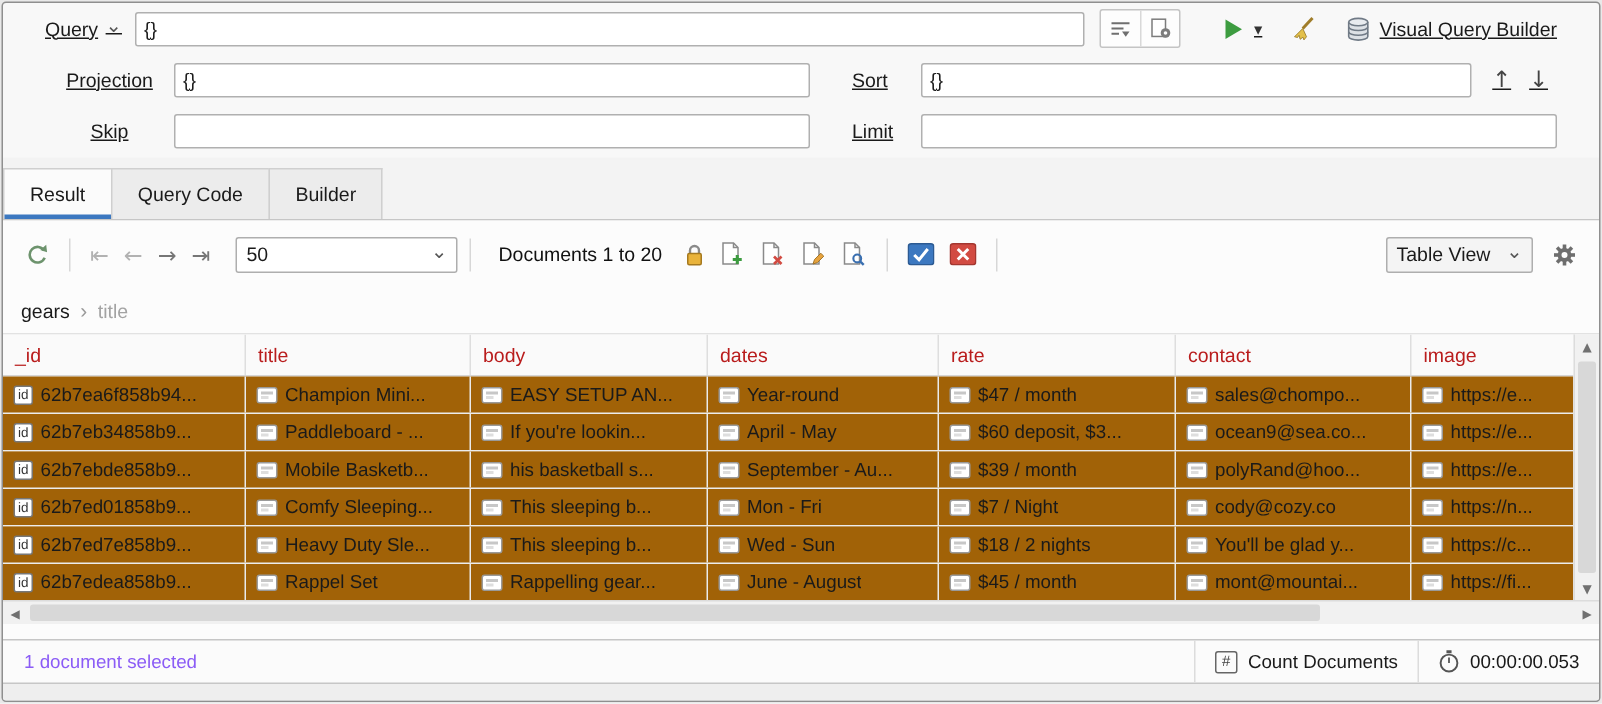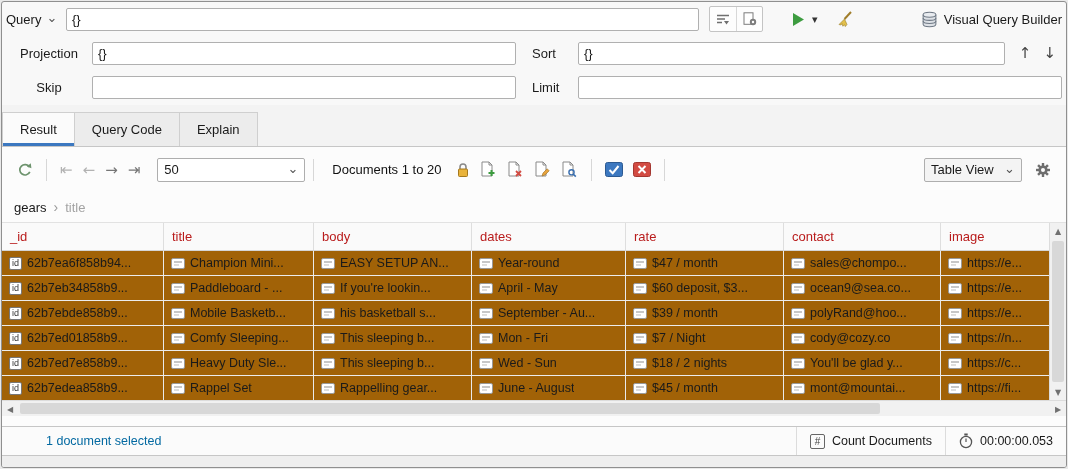--- a/index.html
+++ b/index.html
@@ -6,36 +6,36 @@
   html,body { margin:0; padding:0; }
   body {
     width:1068px; height:469px; background:#e9e9e9;
     font-family:"Liberation Sans", sans-serif; font-size:13px; color:#1a1a1a;
   }
   .window {
     width:1066px; height:467px; margin:1px; border:1px solid #8f8f8f; border-radius:3px;
     background:#f8f8f8; display:flex; flex-direction:column; overflow:hidden;
   }
   
-  .prow { display:flex; align-items:center; padding:0 4px; flex:none; }
+  .prow { display:flex; align-items:center; padding:0 28px; flex:none;text-decoration:underline; }
   .row1 { height:34px; }
   .row2 { height:34px; }
   .row3 { height:35px; }
   .lblgrp { display:flex; align-items:center; cursor:default; }
   .lbl { color:#1a1a1a; }
   .chev { font-family:"DejaVu Sans", sans-serif; color:#555; font-size:13px; margin-left:5px; margin-top:-4px; }
   input.txt {
     height:23px; border:1px solid #b0b0b0; border-radius:2px; background:#fff;
     font-family:"Liberation Sans", sans-serif; font-size:13px; padding:0 5px; color:#1a1a1a; outline:none;
   }
   .query-label { width:60px; }
   .query-input { width:633px; }
   .field-label { width:86px;text-align:center; }
   .left-input { width:424px; }
-  .right-label { width:46px; margin-left:16px; }
+  .right-label { width:46px; margin-left:28px; }
   .right-input { flex:1; }
   .sort-arrows { display:flex; align-items:center; margin-left:8px; }
   .arrow-btn { font-family:"DejaVu Sans", sans-serif; font-size:15px; color:#444; padding:0 6px; cursor:pointer; background:none; border:none; }
   .iconbtn-group { display:flex; margin-left:10px; border:1px solid #c4c4c4; border-radius:2px; background:#fdfdfd; }
   .iconbtn { width:26px; height:24px; display:flex; align-items:center; justify-content:center; background:none; border:none; padding:0; cursor:pointer; }
   .iconbtn + .iconbtn { border-left:1px solid #d8d8d8; }
   .flatbtn { background:none; border:none; padding:0; cursor:pointer; display:flex; align-items:center; justify-content:center; }
   .playbtn { margin-left:28px; }
   .play-caret { font-family:"DejaVu Sans", sans-serif; font-size:11px; color:#333; margin-left:6px; cursor:pointer; }
   .broombtn { margin-left:18px; }
@@ -98,21 +98,21 @@
   .hscroll { height:16px; background:#f1f1f1; border-top:1px solid #dcdcdc; display:flex; align-items:stretch; flex:none; }
   .hthumb { width:860px; margin:2px 0 2px 2px; background:#d8d8d8; border-radius:2px; cursor:pointer; }
   .hfill { flex:1; }
   .scrollarrow {
     font-family:"DejaVu Sans", sans-serif; font-size:8px; color:#707070; background:none; border:none;
     width:16px; height:16px; display:flex; align-items:center; justify-content:center; padding:0; cursor:pointer; flex:none;
   }
   .scroll-gap { height:10px; background:#fcfcfc; flex:none; }
   
   .statusbar { height:30px; border-top:1px solid #c6c6c6; border-bottom:1px solid #c6c6c6; background:#fbfbfb; display:flex; align-items:center; flex:none; font-size:12.5px; }
-  .sel-text { margin-left:44px; color:#0369a1; }
+  .sel-text { margin-left:14px; color:#8b5cf6; }
   .status-right { margin-left:auto; display:flex; align-items:center; height:100%; }
   .status-group { display:flex; align-items:center; gap:7px; padding:0 13px; height:100%; border-left:1px solid #dcdcdc; cursor:pointer; }
   .status-group.static { cursor:default; }
   .count-icon {
     width:15px; height:15px; border:1px solid #666; border-radius:2px; font-size:10px; color:#444;
     display:flex; align-items:center; justify-content:center;
   }
   .bottom-filler { flex:1; background:#eeeeee; }
   svg { display:block; }
 </style>
@@ -183,21 +183,21 @@
   </div>
 
   <div class="tabbar">
     <div class="tab active">
       <span>Result</span>
     </div>
     <div class="tab">
       <span>Query Code</span>
     </div>
     <div class="tab">
-      <span>Explain</span>
+      <span>Builder</span>
     </div>
   </div>
 
   <div class="toolbar">
     <button class="tbtn">
       <svg width="16" height="16" viewBox="0 0 16 16">
         <path d="M12.8 9.8 A5.2 5.2 0 1 1 12.4 5" fill="none" stroke="#6d936d" stroke-width="1.7"></path>
         <polygon points="13.8,1.2 14.4,6.2 9.8,4.6" fill="#6d936d"></polygon>
       </svg>
     </button>

